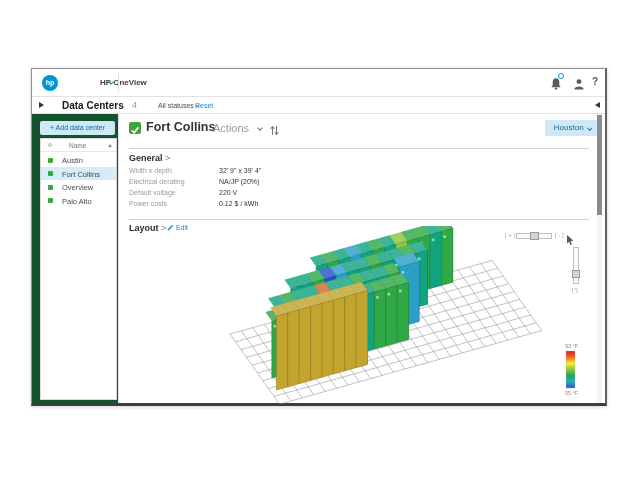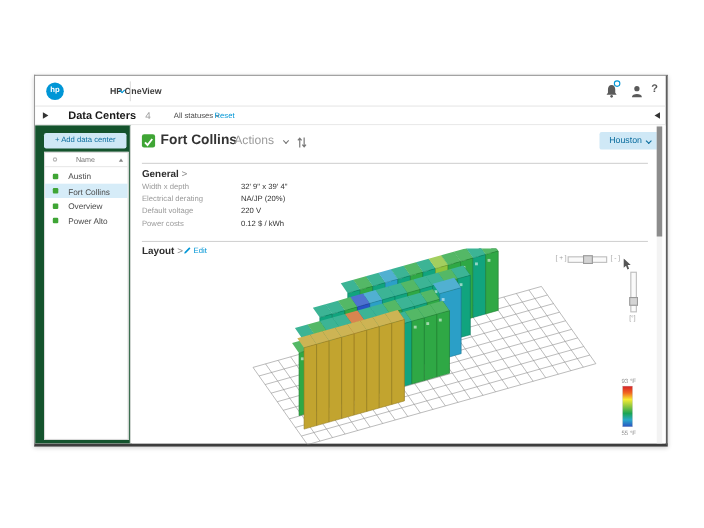--- a/index.html
+++ b/index.html
@@ -140,21 +140,21 @@
         <div class="dc-row selected" style="top:27.5px">
           <span class="st"></span>
           <span class="nm">Fort Collins</span>
         </div>
         <div class="dc-row" style="top:41px">
           <span class="st"></span>
           <span class="nm">Overview</span>
         </div>
         <div class="dc-row" style="top:54.5px">
           <span class="st"></span>
-          <span class="nm">Power Alto</span>
+          <span class="nm">Palo Alto</span>
         </div>
       </div>
     </div>
 
     <div id="main">
       <div id="hdr-check">
         <svg width="12" height="12" viewBox="0 0 12 12">
             <polyline points="2.8,6.4 5.1,8.8 9.4,3.4" fill="none" stroke="#fff" stroke-width="1.7"></polyline>
           </svg>
       </div>

